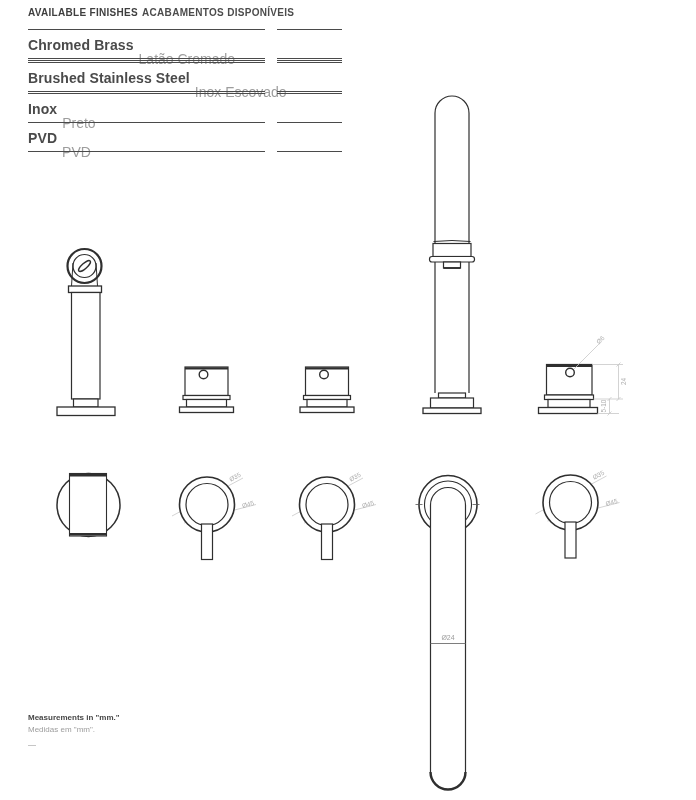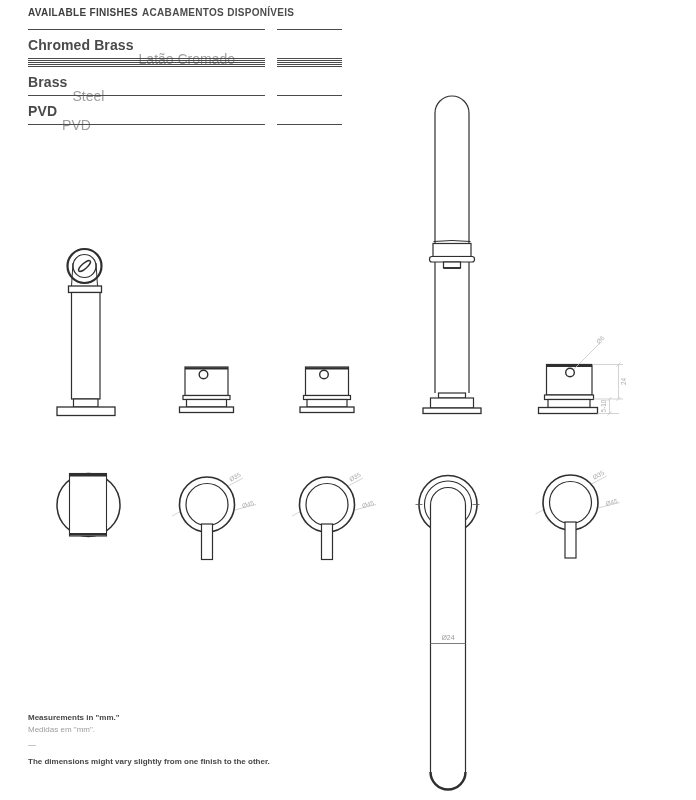--- a/index.html
+++ b/index.html
@@ -60,31 +60,35 @@
         <i class="seg-r"></i>
       </div>
     <div class="rule">
         <i class="seg-l"></i>
         <i class="seg-r"></i>
       </div>
     <div class="rule">
         <i class="seg-l"></i>
         <i class="seg-r"></i>
       </div>
-    <div class="rule">
-        <i class="seg-l"></i>
-        <i class="seg-r"></i>
-      </div>
-    <div class="rule">
-        <i class="seg-l"></i>
-        <i class="seg-r"></i>
-      </div>
-    <div class="finish-row">
-      <span class="en">Brass</span>
-      <span class="pt">Steel</span>
+    <div class="finish-row">
+      <span class="en">Brushed Stainless Steel</span>
+      <span class="pt">Inox Escovado</span>
+    </div>
+    <div class="rule">
+        <i class="seg-l"></i>
+        <i class="seg-r"></i>
+      </div>
+    <div class="rule">
+        <i class="seg-l"></i>
+        <i class="seg-r"></i>
+      </div>
+    <div class="finish-row">
+      <span class="en">Inox</span>
+      <span class="pt">Preto</span>
     </div>
     <div class="rule">
         <i class="seg-l"></i>
         <i class="seg-r"></i>
       </div>
     <div class="finish-row">
       <span class="en">PVD</span>
       <span class="pt">PVD</span>
     </div>
     <div class="rule">
@@ -197,16 +201,15 @@
       <rect class="fw" x="565" y="522" width="11" height="36" stroke-width="1.2"></rect>
       <text class="dimtext" text-anchor="middle" transform="translate(599.5,477) rotate(-28)">Ø35</text>
       <text class="dimtext" text-anchor="middle" transform="translate(612,504.5) rotate(-15)">Ø45</text>
     </g>
   </svg>
 
   <div class="notes">
     <div class="b">Measurements in "mm."</div>
     <div>Medidas em "mm".</div>
     <div class="dash">—</div>
-    <div class="b">The dimensions might vary slightly from one finish to the other.</div>
   </div>
 
 </div>
 
 </body></html>

